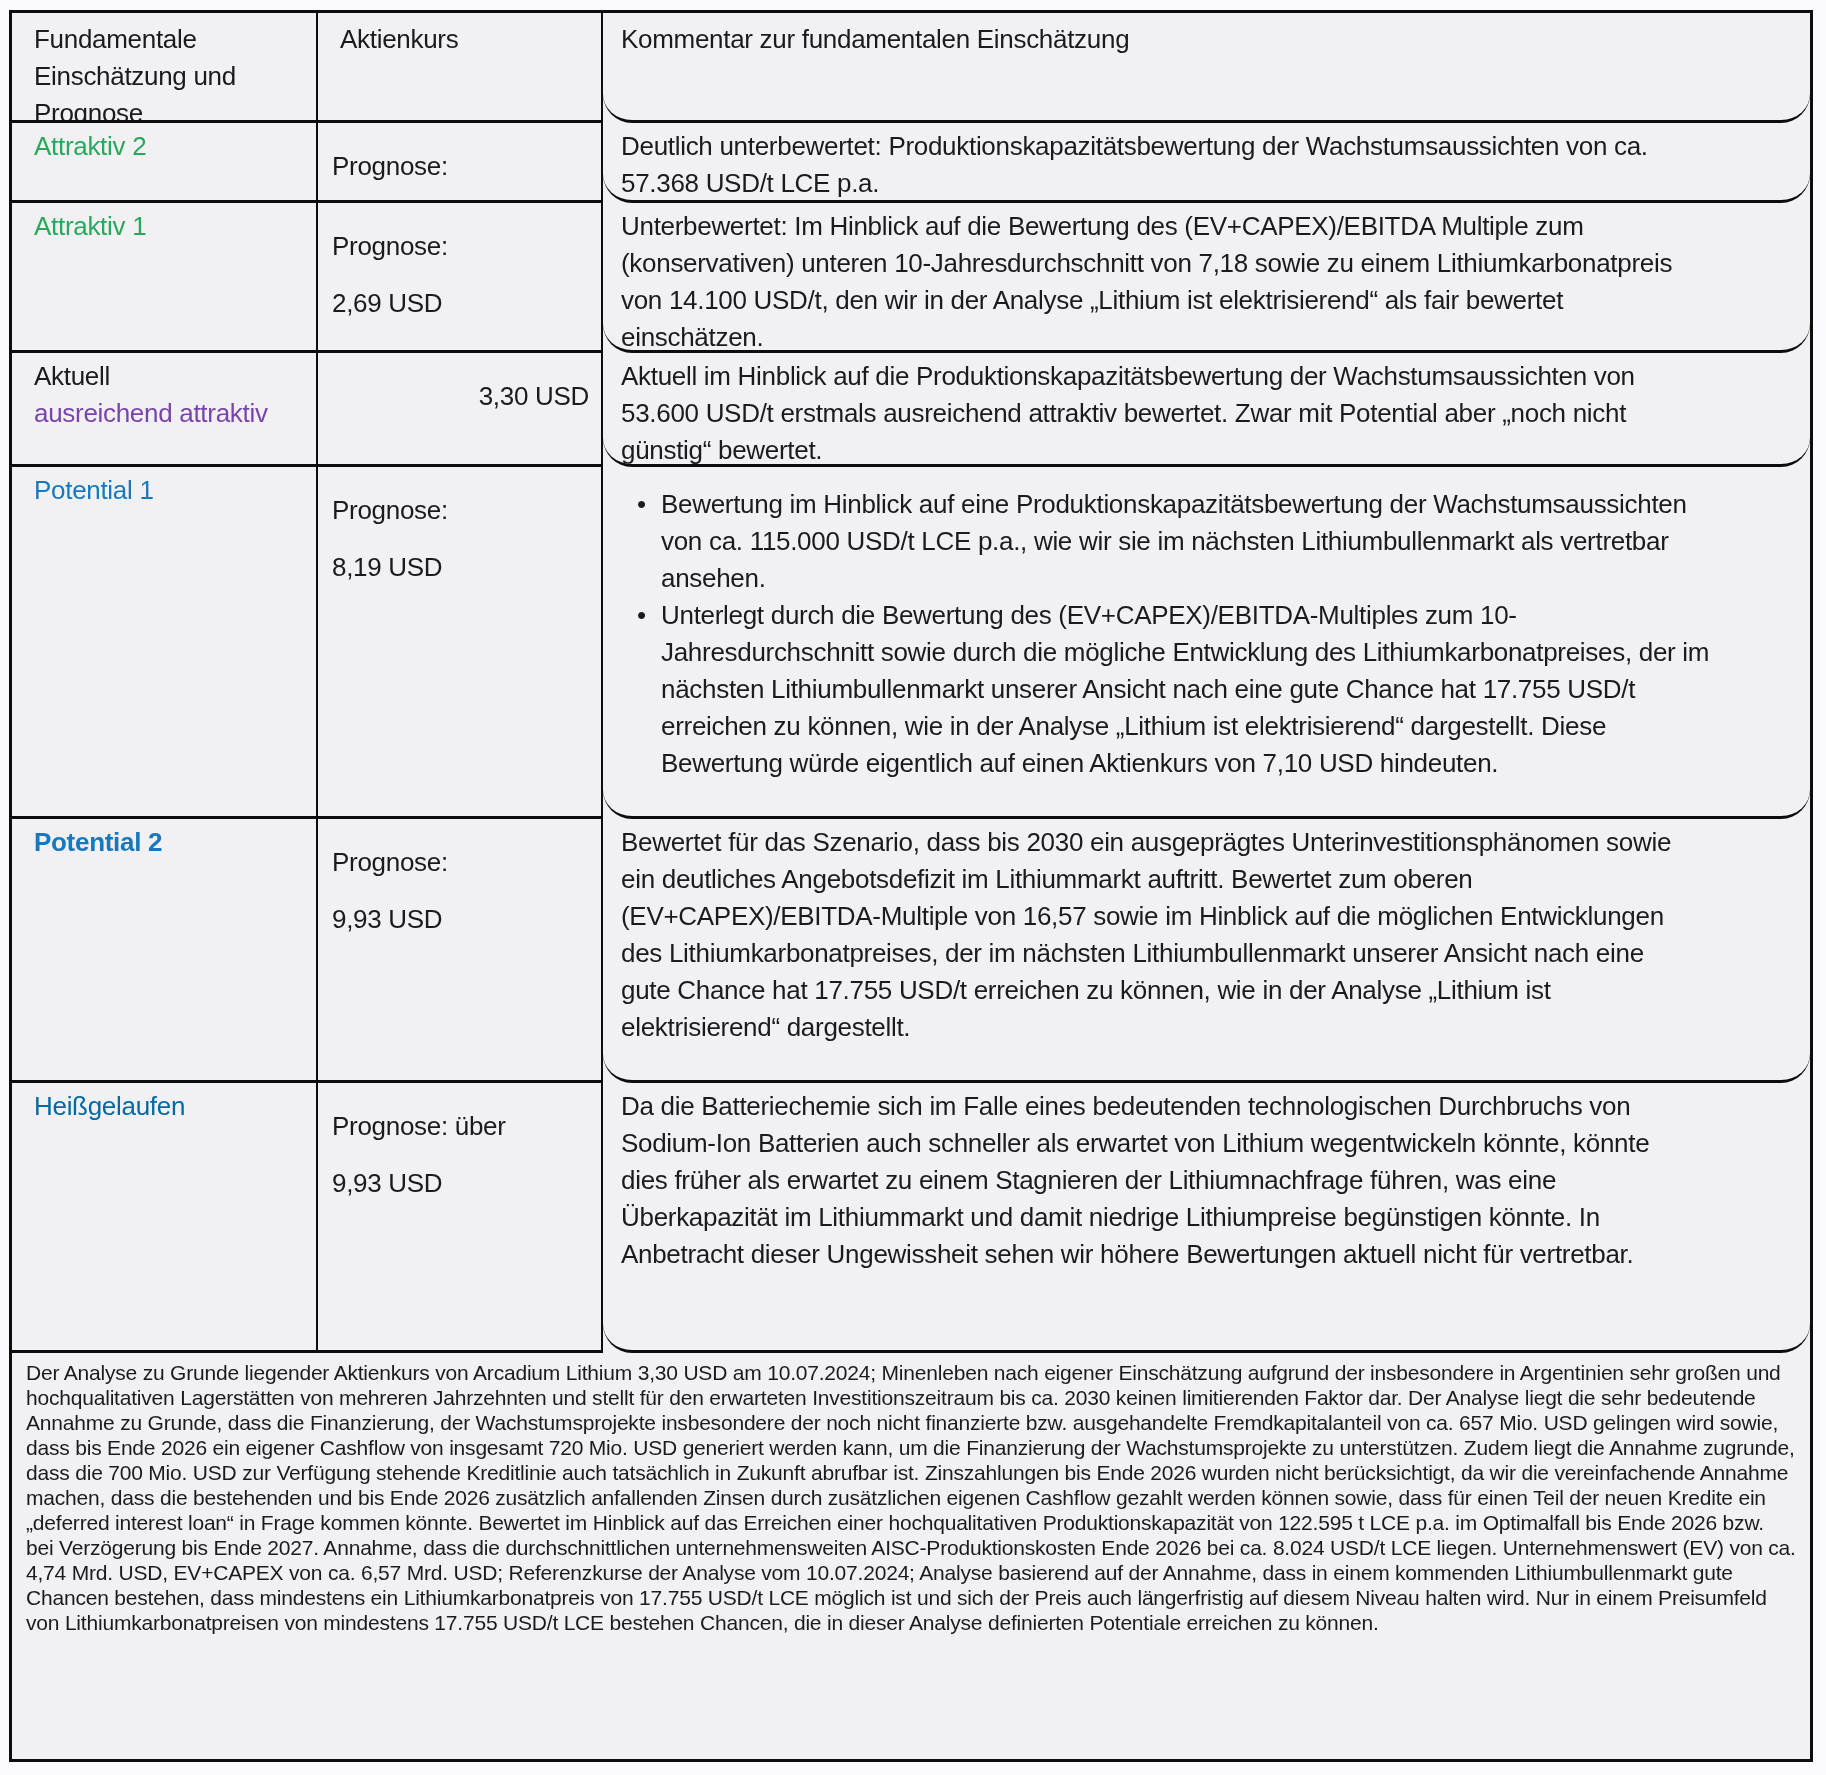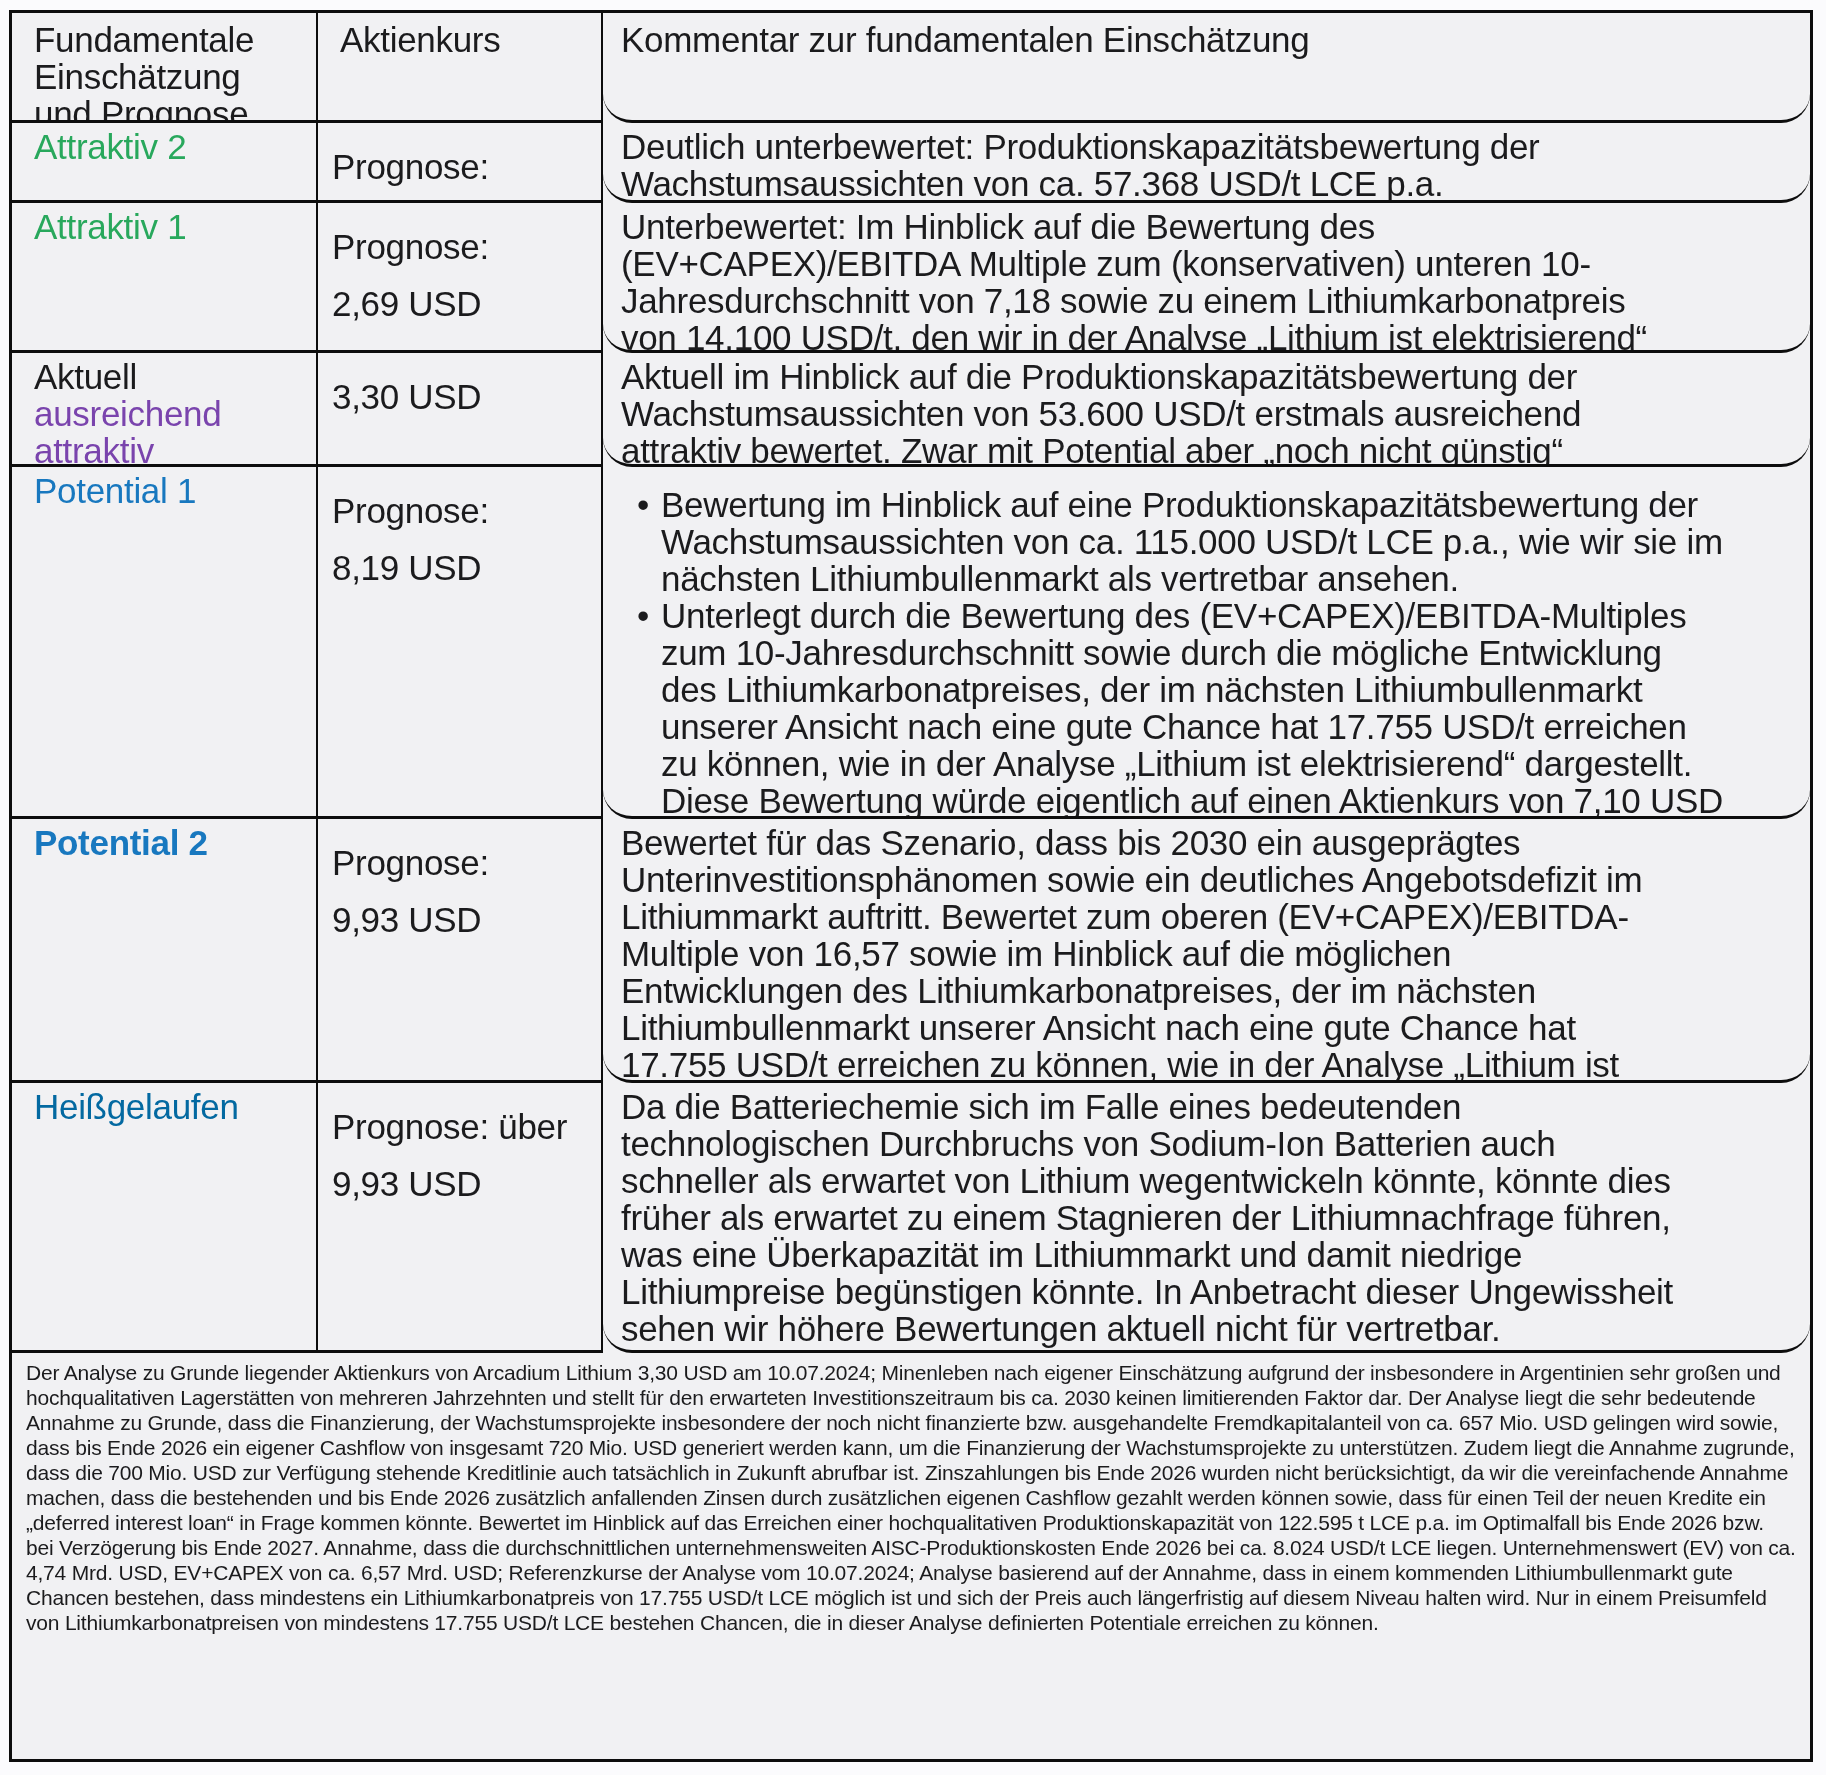--- a/index.html
+++ b/index.html
@@ -29,21 +29,21 @@
     grid-template-columns: 306px 285px 1fr;
     grid-template-rows: 110px 80px 150px 114px 352px 264px 270px;
     box-sizing: border-box;
     letter-spacing: -0.3px;
   }
   .cell {
     box-sizing: border-box;
     border-right: 2px solid #0d0d0d;
     border-bottom: 3px solid #0d0d0d;
     padding: 5px 12px 4px 22px;
-    font-size: 35px;
+    font-size: 26px;
     line-height: 37px;
     overflow: hidden;
   }
   .cell.last-col { border-right: none; }
   .cell.head { padding-top: 8px; }
   .col-comment { padding-left: 18px; border-radius: 29px; }
   .comment-text { max-width: 1060px; }
   .price-line { white-space: nowrap; margin-top: 20px; }
   ul.bullets {
     margin: 14px;
@@ -98,21 +98,21 @@
         <div class="price-line">Prognose:</div>
         <div class="price-line">2,69 USD</div>
       </div>
       <div class="cell last-col col-comment">
         <div class="comment-text">Unterbewertet: Im Hinblick auf die Bewertung des (EV+CAPEX)/EBITDA Multiple zum (konservativen) unteren 10-Jahresdurchschnitt von 7,18 sowie zu einem Lithiumkarbonatpreis von 14.100 USD/t, den wir in der Analyse „Lithium ist elektrisierend“ als fair bewertet einschätzen.</div>
       </div>
       <div class="cell">
         <div style="color: rgb(27, 27, 29); display: block;">Aktuell</div>
         <div style="color: rgb(122, 68, 173); display: block;">ausreichend attraktiv</div>
       </div>
-      <div class="cell" style="padding-left: 14px;">
+      <div class="cell" style="padding-left: 14px; text-align: right;">
         <div class="price-line">3,30 USD</div>
       </div>
       <div class="cell last-col col-comment">
         <div class="comment-text">Aktuell im Hinblick auf die Produktionskapazitätsbewertung der Wachstumsaussichten von 53.600 USD/t erstmals ausreichend attraktiv bewertet. Zwar mit Potential aber „noch nicht günstig“ bewertet.</div>
       </div>
       <div class="cell">
         <div style="color: rgb(24, 120, 191); display: block;">Potential 1</div>
       </div>
       <div class="cell" style="padding-left: 14px;">
         <div class="price-line">Prognose:</div>

